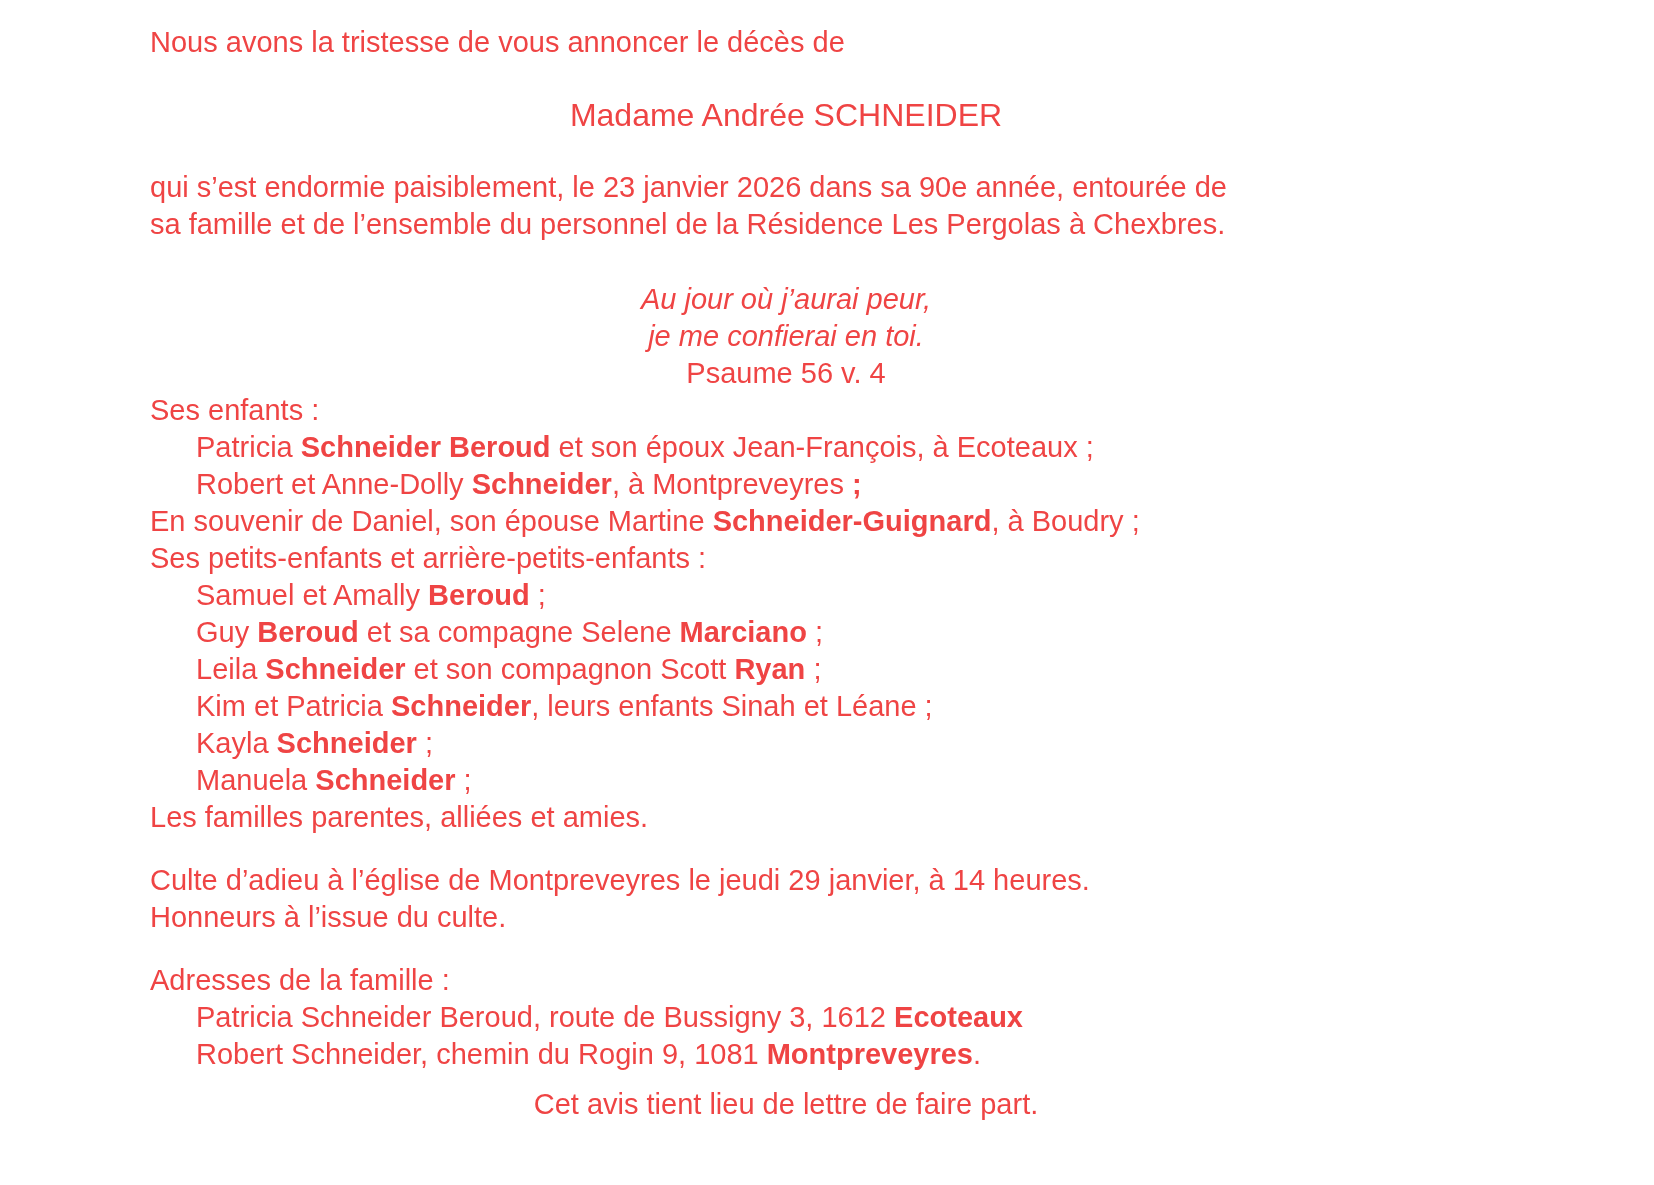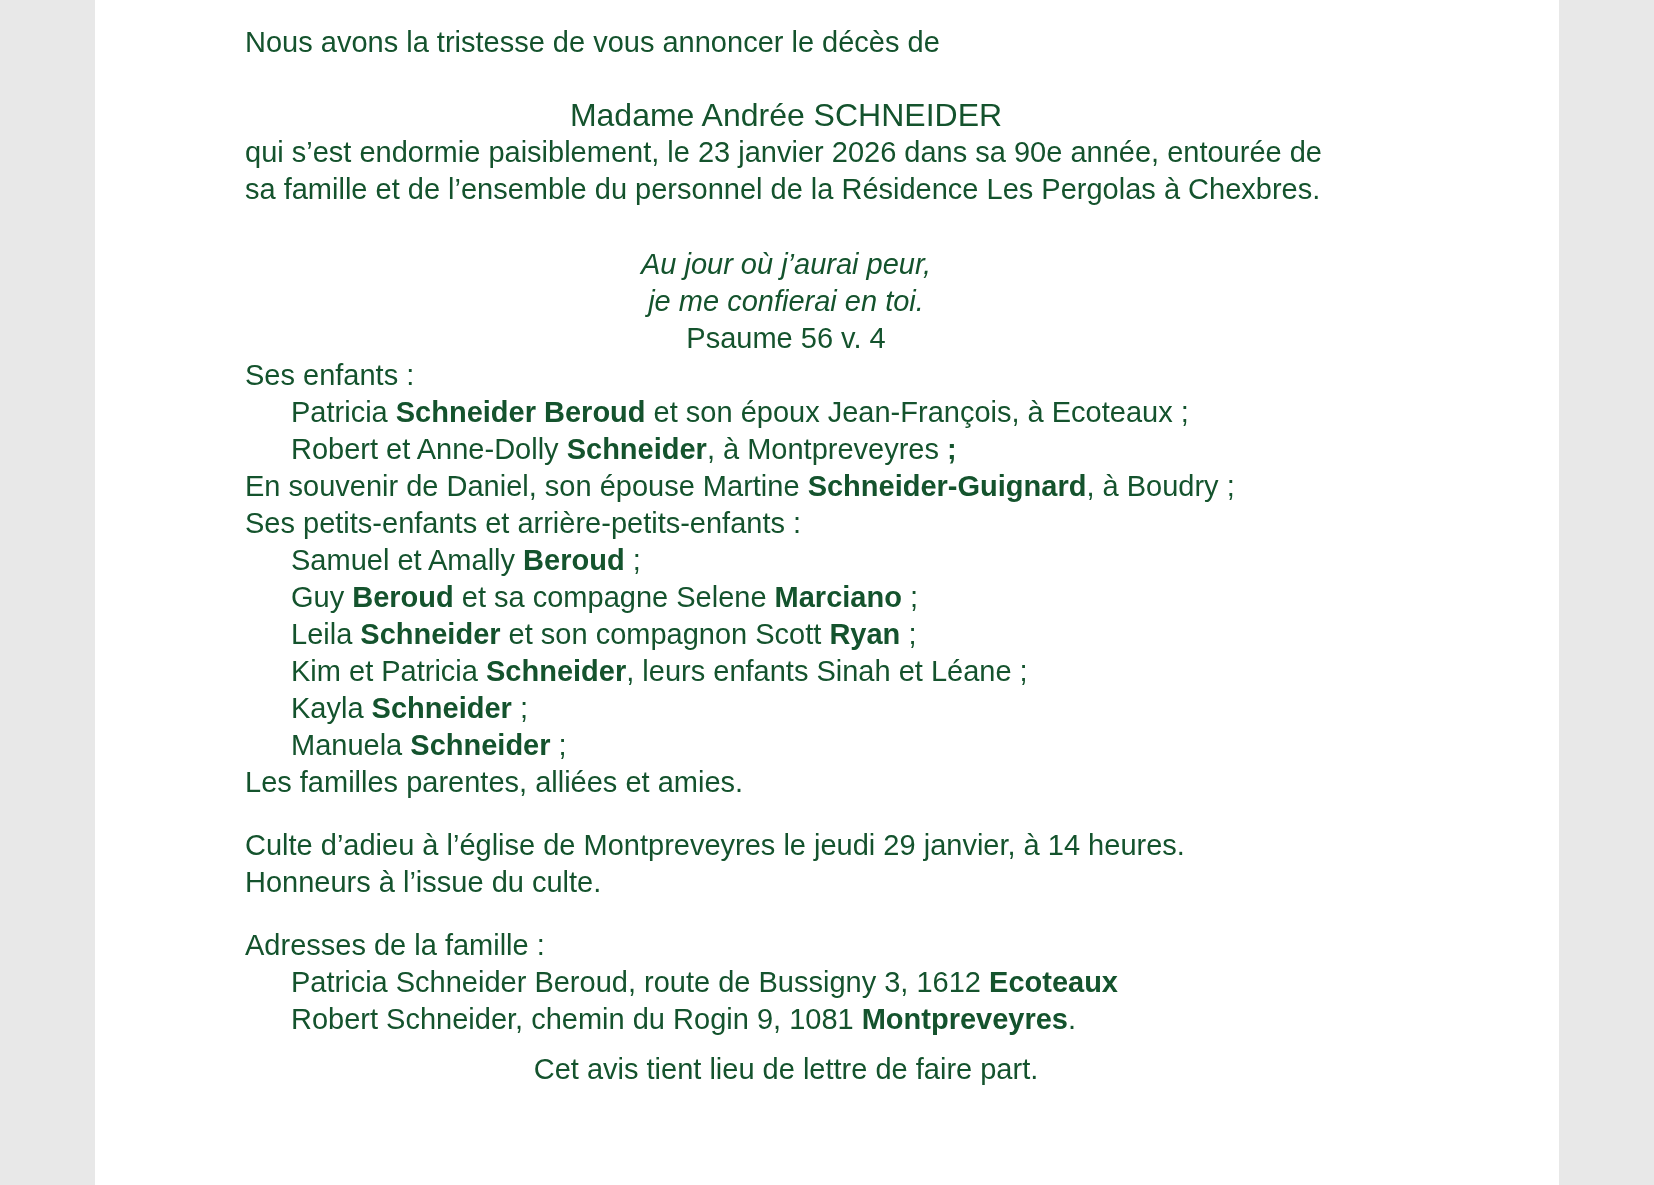--- a/index.html
+++ b/index.html
@@ -1,39 +1,39 @@
 <!DOCTYPE html>
 <html><head>
 <meta charset="utf-8">
 <style>
   html, body { margin: 0; padding: 0; background: #e8e8e8; }
   .page {
     position: relative;
-    width: 1464px;
+    width: 1654px;
     height: 1185px;
     margin: 0 auto;
     background: #ffffff;
-    color: #14532d;
+    color: #ef4444;
     font-family: "Liberation Sans", sans-serif;
     font-size: 29px;
     line-height: 37px;
     box-sizing: border-box;
     padding: 24px 232px 0 150px;
     overflow: hidden;
   }
   .ln { margin: 0; }
   .ind { padding-left: 46px; }
   b { font-weight: bold; }
   .title {
     margin: 36px 0 0 0;
     font-weight: normal;
     font-size: 32px;
     text-align: center;
   }
-  .para { }
+  .para { margin-top: 35px; }
   .quote {
     margin-top: 38px;
     text-align: center;
     font-style: italic;
   }
   .quote .ref { font-style: normal; }
   .sec { margin-top: 26px; }
   .footer { margin-top: 13px; text-align: center; }
 </style>
 </head>

